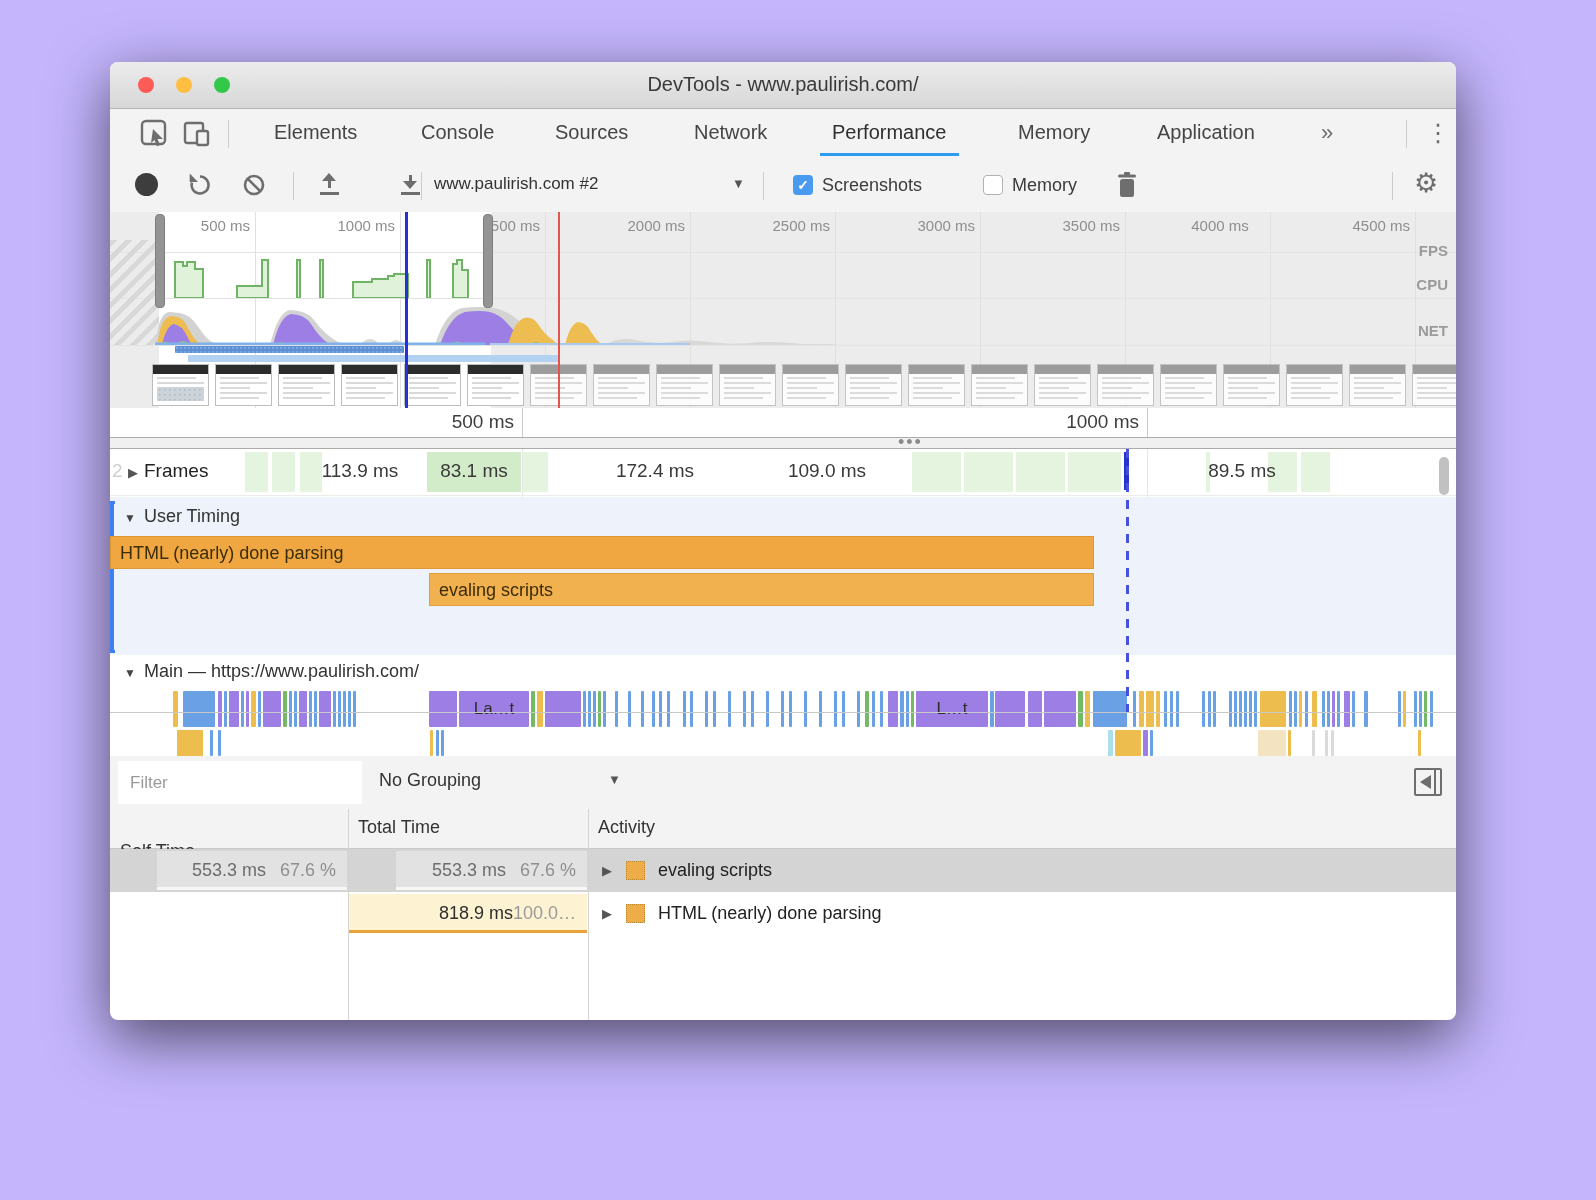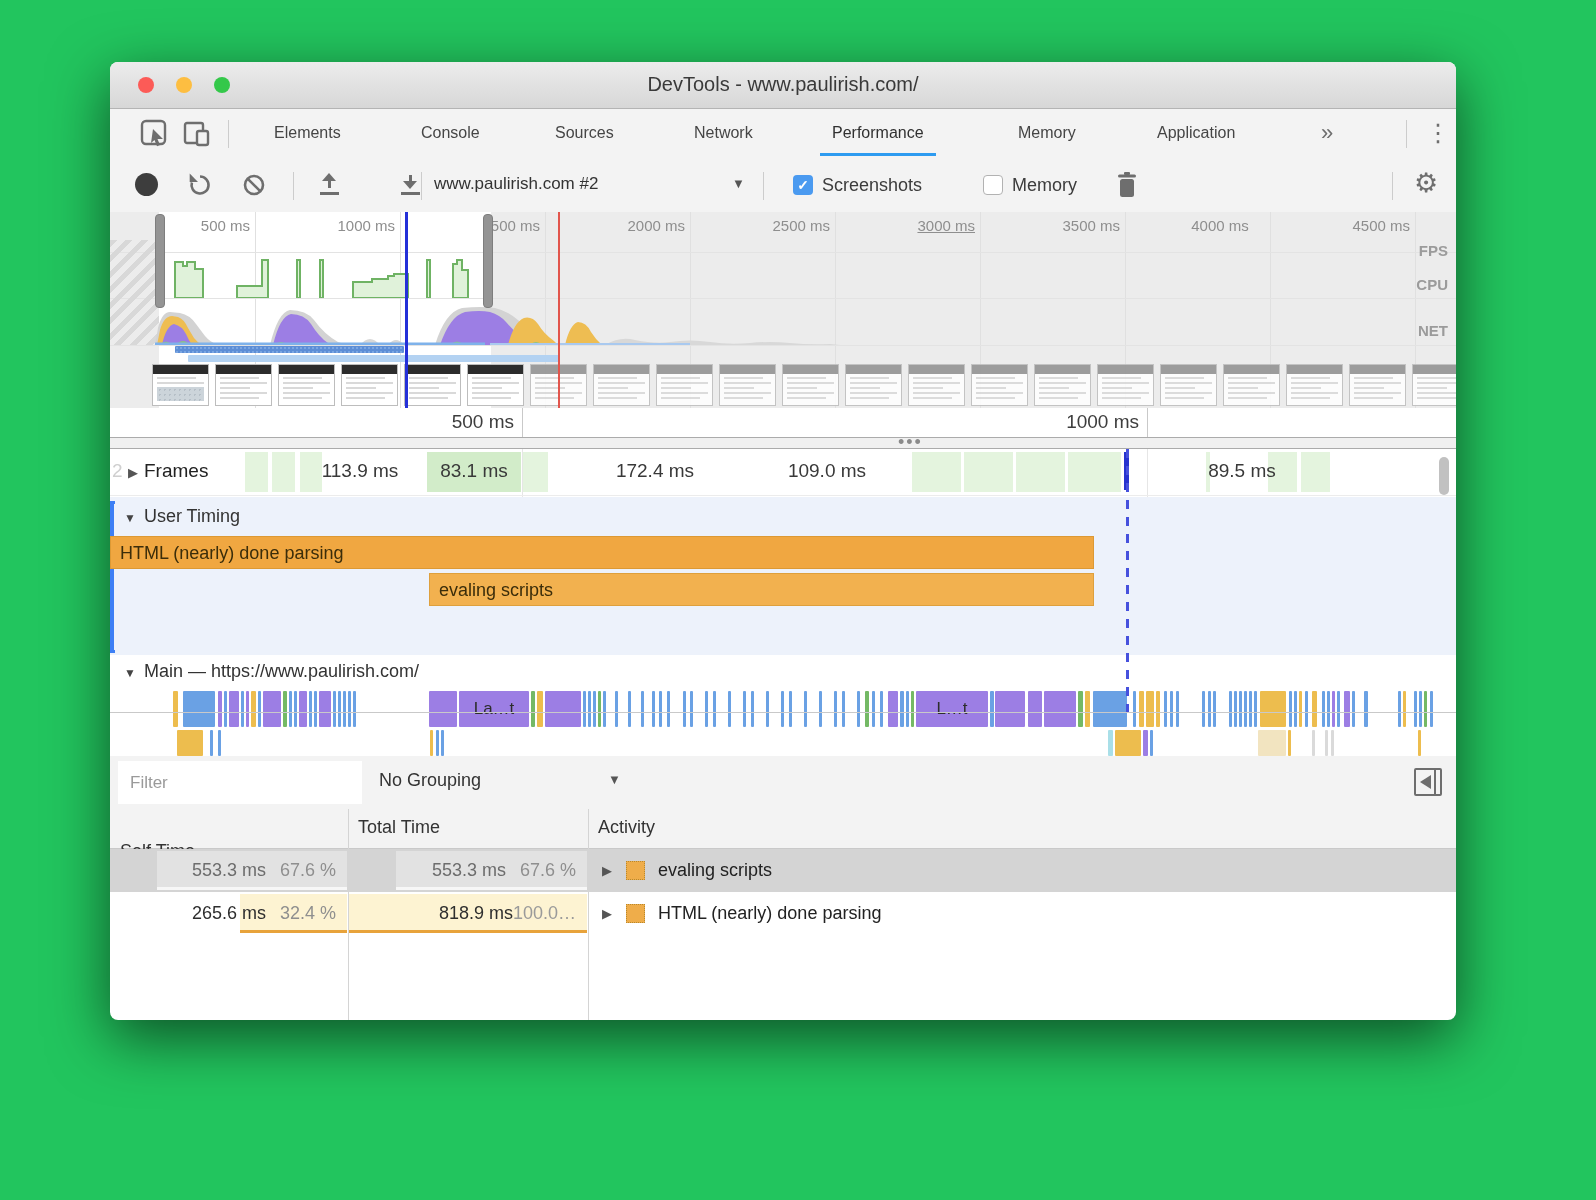--- a/index.html
+++ b/index.html
@@ -1,28 +1,28 @@
 <!DOCTYPE html>
 <html><head>
 <meta charset="utf-8">
 <style>
   html,body{margin:0;padding:0;background:#000;width:1596px;height:1200px;
     font-family:"Liberation Sans",sans-serif;-webkit-font-smoothing:antialiased;}
   .abs{position:absolute;}
-  #stage{position:relative;width:1596px;height:1200px;background:#22c55e;overflow:hidden;}
+  #stage{position:relative;width:1596px;height:1200px;background:#c4b5fd;overflow:hidden;}
   #win{position:absolute;left:110px;top:62px;width:1346px;height:958px;background:#fff;
     border-radius:8px;overflow:hidden;box-shadow:0 18px 60px rgba(0,0,0,.6);}
   
   #titlebar{position:absolute;left:0;top:0;width:100%;height:46px;
     background:linear-gradient(#ececec,#d7d7d7);border-bottom:1px solid #b4b4b4;}
   .traffic{position:absolute;top:15px;width:16px;height:16px;border-radius:50%;}
   #title{position:absolute;left:0;right:0;top:11px;text-align:center;font-size:20px;color:#3a3a3a;}
   
   #tabbar{position:absolute;left:0;top:47px;width:100%;height:50px;background:#f3f3f3;}
-  .tab{position:absolute;top:0;height:47px;line-height:47px;font-size:16px;color:#454545;}
+  .tab{position:absolute;top:0;height:47px;line-height:47px;font-size:20px;color:#454545;}
   .tab.active{color:#303030;}
   .tab.active::after{content:"";position:absolute;left:-12px;right:-12px;bottom:0;height:3px;background:#2d9bf0;}
   .vsep{position:absolute;width:1px;background:#ccc;}
   
   #toolbar{position:absolute;left:0;top:97px;width:100%;height:53px;background:#f3f3f3;border-bottom:5px solid #22c55e;}
   .tool{position:absolute;top:14px;}
   #select-label{font-size:17px;color:#333;}
   .chk{position:absolute;top:16px;width:20px;height:20px;border-radius:4px;box-sizing:border-box;}
   .chk.on{background:#4a9af0;color:#fff;text-align:center;line-height:20px;font-size:14px;font-weight:bold;}
   .chk.off{background:#fff;border:1px solid #b2b2b2;}
@@ -212,21 +212,21 @@
     <div class="vgrid" style="left:725px;"></div>
         <div class="vgrid" style="left:870px;"></div>
     <div class="vgrid" style="left:1015px;"></div>
         <div class="vgrid" style="left:1160px;"></div>
     <div class="vgrid" style="left:1305px;"></div>
     <div class="ruler-lab" style="left:50px;">500 ms</div>
     <div class="ruler-lab" style="left:195px;">1000 ms</div>
     <div class="ruler-lab" style="left:340px;">1500 ms</div>
     <div class="ruler-lab" style="left:485px;">2000 ms</div>
     <div class="ruler-lab" style="left:630px;">2500 ms</div>
-    <div class="ruler-lab" style="left:775px;text-decoration:underline;">3000 ms</div>
+    <div class="ruler-lab" style="left:775px;">3000 ms</div>
     <div class="ruler-lab" style="left:920px;">3500 ms</div>
     <div class="ruler-lab" style="left:1065px;text-align:center;">4000 ms</div>
     <div class="ruler-lab" style="left:1210px;">4500 ms</div>
     <div class="hgrid" style="top:40px;"></div>
         <div class="hgrid" style="top:86px;"></div>
         <div class="hgrid" style="top:133px;"></div>
     <div id="hatch"></div>
 
     <svg class="abs" style="left:0;top:28px;" width="1346" height="58">
       <g fill="#e0f2da" stroke="#6fb364" stroke-width="2">
@@ -642,24 +642,20 @@
       <div class="cell" style="left:239px;width:239px;">
         <div class="fill greyed" style="width: 80%;"></div>
         <div class="nums"><span class="ms">553.3 ms</span><span class="pct">67.6 %</span></div>
       </div>
       <span class="act-tri">▶</span>
       <span class="swatch"></span>
       <span class="act-label">evaling scripts</span>
     </div>
 
     <div class="trow r2" style="top:179px;">
-      <div class="cell" style="left:0;width:238px;">
-        <div class="fill yellow" style="width: 45%;"></div>
-        <div class="nums"><span class="ms">265.6 ms</span><span class="pct">32.4 %</span></div>
-      </div>
       <div class="cell" style="left:239px;width:239px;">
         <div class="fill yellow" style="width: 99.5%;"></div>
         <div class="nums"><span class="ms">818.9 ms</span><span class="pct trunc">100.0…</span></div>
       </div>
       <span class="act-tri">▶</span>
       <span class="swatch"></span>
       <span class="act-label">HTML (nearly) done parsing</span>
     </div>
   </div>
 

